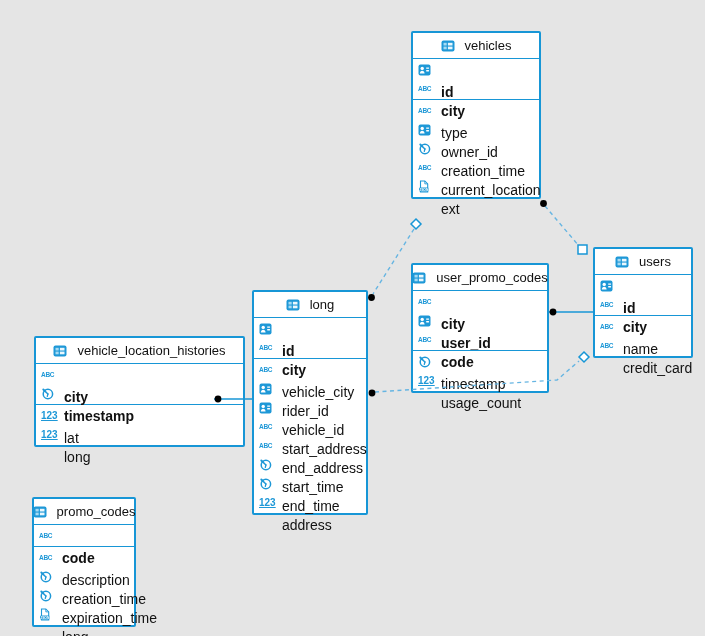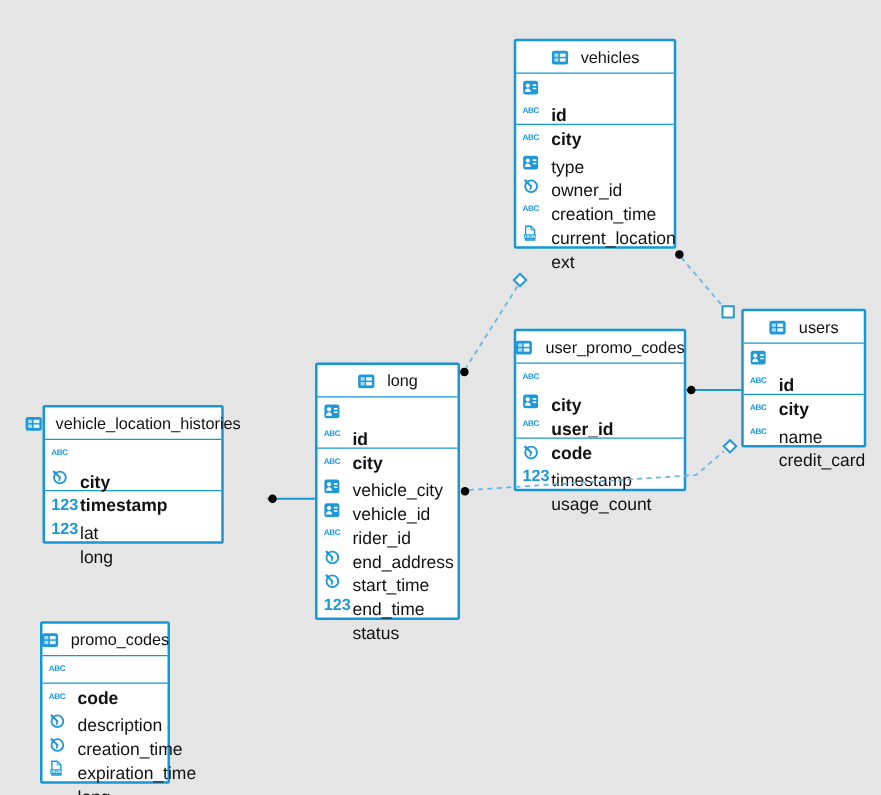--- a/index.html
+++ b/index.html
@@ -10,21 +10,21 @@
          border-bottom:1.5px solid #1796d6;padding:0 4px;}
   .tname{font-size:13px;color:#111;white-space:nowrap;}
   .section{padding:1px 0;}
   .pksec{border-bottom:1.5px solid #1796d6;}
   .crow{display:flex;align-items:center;height:19px;padding-left:5px;gap:4px;}
   .crow .cname{font-size:14px;color:#111;white-space:nowrap;margin-top:44px;}
   .crow.pk .cname{font-weight:700;}
   .icon{width:19px;min-width:19px;display:inline-flex;align-items:center;justify-content:flex-start;}
   .txticon{color:#1e98d7;font-weight:700;letter-spacing:-0.3px;}
   .txticon.abc{font-size:6.5px;}
-  .txticon.num{font-size:13px;font-weight:600;letter-spacing:0;}
+  .txticon.num{font-size:10px;font-weight:600;letter-spacing:0;text-decoration:underline;}
 
   svg.overlay{position:absolute;left:0;top:0;z-index:5;pointer-events:none;}
   .solidline{stroke:#1796d6;stroke-width:1.6;}
   .dashline{stroke:#66b5e2;stroke-width:1.4;stroke-dasharray:4 3.5;fill:none;}
   .marker{fill:#ffffff;stroke:#1796d6;stroke-width:1.5;}
   .dot{fill:#000000;}
 </style>
 </head>
 <body>
 
@@ -263,33 +263,39 @@
           <div class="crow">
       <span class="icon">
               <svg width="13" height="12" viewBox="0 0 13 12">
                 <rect x="0.5" y="0.5" width="12" height="11" rx="2" fill="#1e98d7"></rect>
                 <circle cx="4.2" cy="4.4" r="1.7" fill="#fff"></circle>
                 <path d="M1.8 9.6c0-1.9 1.1-2.9 2.4-2.9s2.4 1 2.4 2.9z" fill="#fff"></path>
                 <rect x="8.1" y="3.4" width="3" height="1.3" rx="0.4" fill="#fff"></rect>
                 <rect x="8.1" y="6.1" width="3" height="1.3" rx="0.4" fill="#fff"></rect>
               </svg>
             </span>
+      <span class="cname">rider_id</span>
+    </div>
+          <div class="crow">
+      <span class="icon">
+              <svg width="13" height="12" viewBox="0 0 13 12">
+                <rect x="0.5" y="0.5" width="12" height="11" rx="2" fill="#1e98d7"></rect>
+                <circle cx="4.2" cy="4.4" r="1.7" fill="#fff"></circle>
+                <path d="M1.8 9.6c0-1.9 1.1-2.9 2.4-2.9s2.4 1 2.4 2.9z" fill="#fff"></path>
+                <rect x="8.1" y="3.4" width="3" height="1.3" rx="0.4" fill="#fff"></rect>
+                <rect x="8.1" y="6.1" width="3" height="1.3" rx="0.4" fill="#fff"></rect>
+              </svg>
+            </span>
       <span class="cname">vehicle_id</span>
     </div>
           <div class="crow">
       <span class="icon">
-              <svg width="13" height="12" viewBox="0 0 13 12">
-                <rect x="0.5" y="0.5" width="12" height="11" rx="2" fill="#1e98d7"></rect>
-                <circle cx="4.2" cy="4.4" r="1.7" fill="#fff"></circle>
-                <path d="M1.8 9.6c0-1.9 1.1-2.9 2.4-2.9s2.4 1 2.4 2.9z" fill="#fff"></path>
-                <rect x="8.1" y="3.4" width="3" height="1.3" rx="0.4" fill="#fff"></rect>
-                <rect x="8.1" y="6.1" width="3" height="1.3" rx="0.4" fill="#fff"></rect>
-              </svg>
-            </span>
-      <span class="cname">rider_id</span>
+              <span class="txticon abc">ABC</span>
+            </span>
+      <span class="cname">start_address</span>
     </div>
           <div class="crow">
       <span class="icon">
               <span class="txticon abc">ABC</span>
             </span>
       <span class="cname">end_address</span>
     </div>
           <div class="crow">
       <span class="icon">
               <svg width="13" height="13" viewBox="0 0 13 13">
@@ -309,25 +315,25 @@
                 <path d="M6.9 7 L6.3 9.3" stroke="#1e98d7" stroke-width="1.3" stroke-linecap="round"></path>
                 <path d="M2.3 2.5 L4.2 4.3" stroke="#1e98d7" stroke-width="1.9" stroke-linecap="round"></path>
               </svg>
             </span>
       <span class="cname">end_time</span>
     </div>
           <div class="crow">
       <span class="icon">
               <span class="txticon num">123</span>
             </span>
-      <span class="cname">status</span>
-    </div>
-        </div>
-    </div>
-      <div class="ertable" style="left: 34px; top: 324px; width: 145px;">
+      <span class="cname">address</span>
+    </div>
+        </div>
+    </div>
+      <div class="ertable" style="left: 34px; top: 336px; width: 211px;">
       <div class="thead">
         <span class="icon hicon">
             <svg width="14" height="12" viewBox="0 0 14 12">
               <rect x="0.5" y="0.5" width="13" height="11" rx="2" fill="#1e98d7"></rect>
               <rect x="2.5" y="2.8" width="3.2" height="2.7" fill="#a6dbf4"></rect>
               <rect x="6.9" y="2.8" width="4.6" height="2.7" fill="#eaf7fd"></rect>
               <rect x="2.5" y="6.6" width="3.2" height="2.7" fill="#a6dbf4"></rect>
               <rect x="6.9" y="6.6" width="4.6" height="2.7" fill="#eaf7fd"></rect>
             </svg>
           </span>

